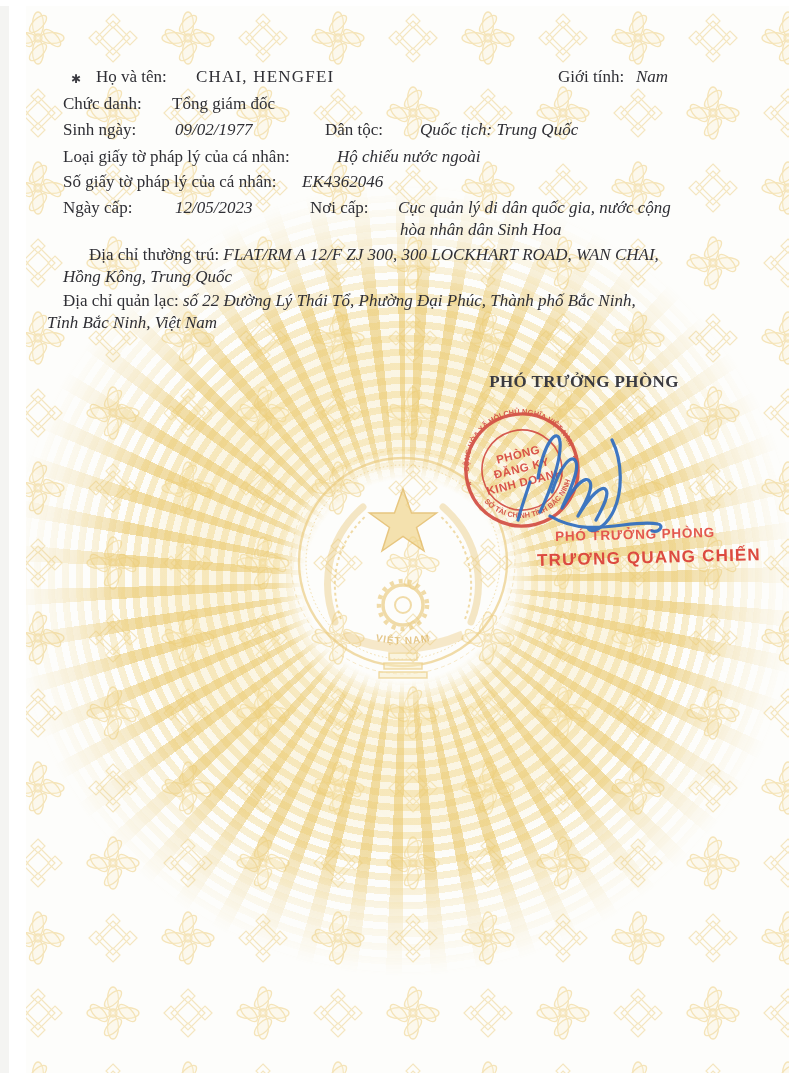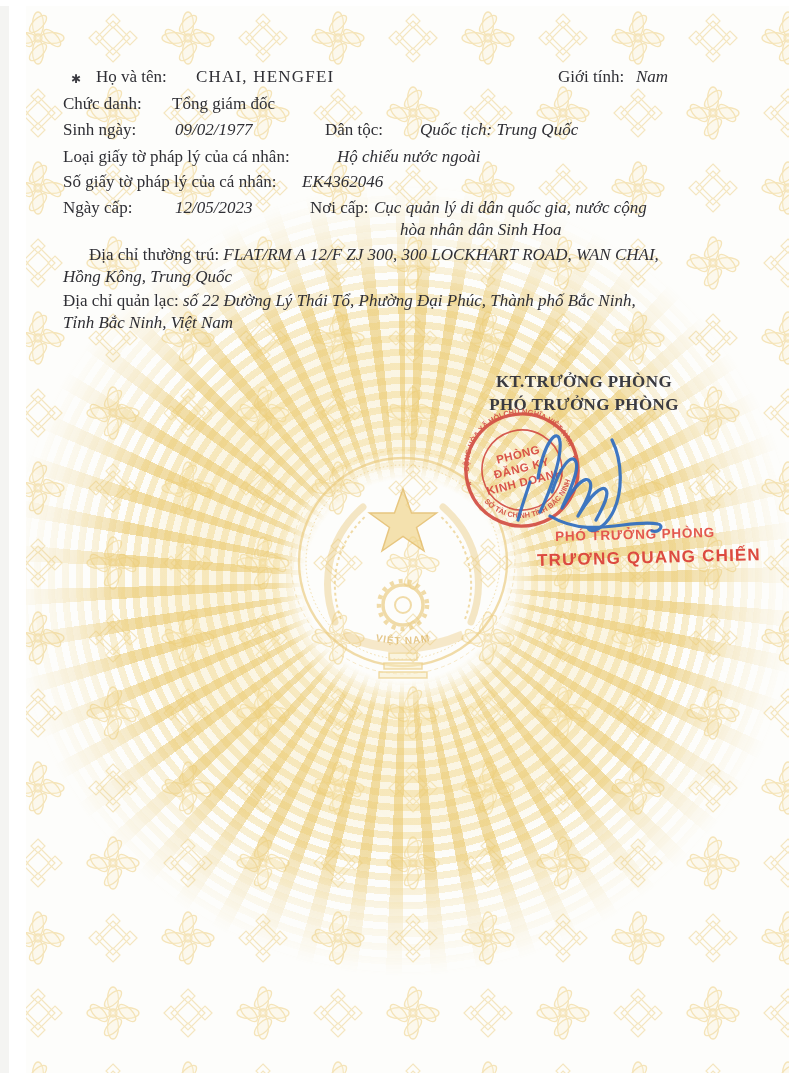--- a/index.html
+++ b/index.html
@@ -155,43 +155,42 @@
 
   <div class="txt" style="top:171px;left:0;width:800px;">
     <span class="seg lbl" style="left:63px;">Số giấy tờ pháp lý của cá nhân:</span>
     <span class="seg val" style="left:302px;">EK4362046</span>
   </div>
 
   <div class="txt" style="top:197px;left:0;width:800px;">
     <span class="seg lbl" style="left:63px;">Ngày cấp:</span>
     <span class="seg val" style="left:175px;">12/05/2023</span>
     <span class="seg lbl" style="left:310px;">Nơi cấp:</span>
-    <span class="seg val" style="left:374px;">Cục quản lý di dân quốc gia, nước cộng</span>
+    <span class="seg val" style="left:398px;">Cục quản lý di dân quốc gia, nước cộng</span>
   </div>
 
   <div class="txt" style="top:219px;left:0;width:800px;">
     <span class="seg val" style="left:400px;">hòa nhân dân Sinh Hoa</span>
   </div>
 
   <div class="txt" style="top:244px;left:0;width:800px;">
     <span class="seg" style="left:59px;margin-left:30px;"><span class="lbl">Địa chỉ thường trú:</span> <span class="val">FLAT/RM A 12/F ZJ 300, 300 LOCKHART ROAD, WAN CHAI,</span></span>
   </div>
   <div class="txt" style="top:266px;left:0;width:800px;">
     <span class="seg val" style="left:63px;">Hồng Kông, Trung Quốc</span>
   </div>
 
   <div class="txt" style="top:290px;left:0;width:800px;">
     <span class="seg" style="left:63px;"><span class="lbl">Địa chỉ quản lạc:</span> <span class="val">số 22 Đường Lý Thái Tổ, Phường Đại Phúc, Thành phố Bắc Ninh,</span></span>
   </div>
   <div class="txt" style="top:312px;left:0;width:800px;">
-    <span class="seg val" style="left:63px;text-align:center;">Tỉnh Bắc Ninh, Việt Nam</span>
+    <span class="seg val" style="left:47px;text-align:center;">Tỉnh Bắc Ninh, Việt Nam</span>
   </div>
 
   <div class="sign-titles">
-    <div>KT.TRƯỞNG PHÒNG</div>
     <div>PHÓ TRƯỞNG PHÒNG</div>
   </div>
 
   <svg class="stamp" width="140" height="135" viewBox="0 0 140 135">
     <g transform="rotate(-14 70 64)" opacity="0.9">
       <circle cx="70" cy="64" r="56" fill="#fff" fill-opacity="0.08" stroke="#d24b41" stroke-width="3.4"></circle>
       <circle cx="70" cy="64" r="40" fill="none" stroke="#d24b41" stroke-width="1.6"></circle>
       <defs>
         <path id="arcTop" d="M 18,60 A 52,52 0 1 1 122,60"></path>
         <path id="arcBottom" d="M 22,78 A 51,51 0 0 0 118,78"></path>

